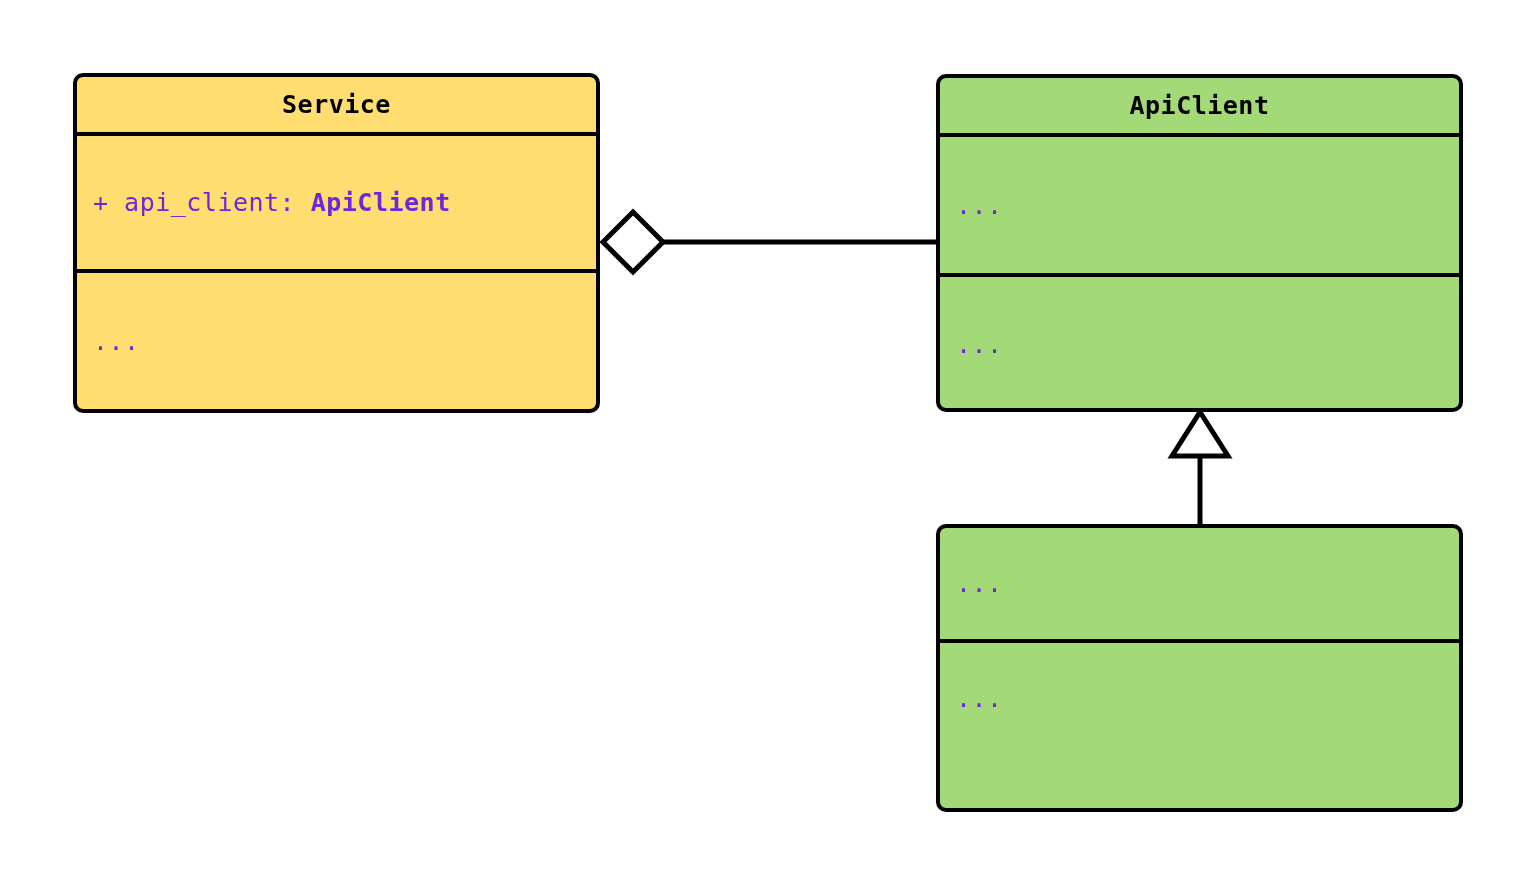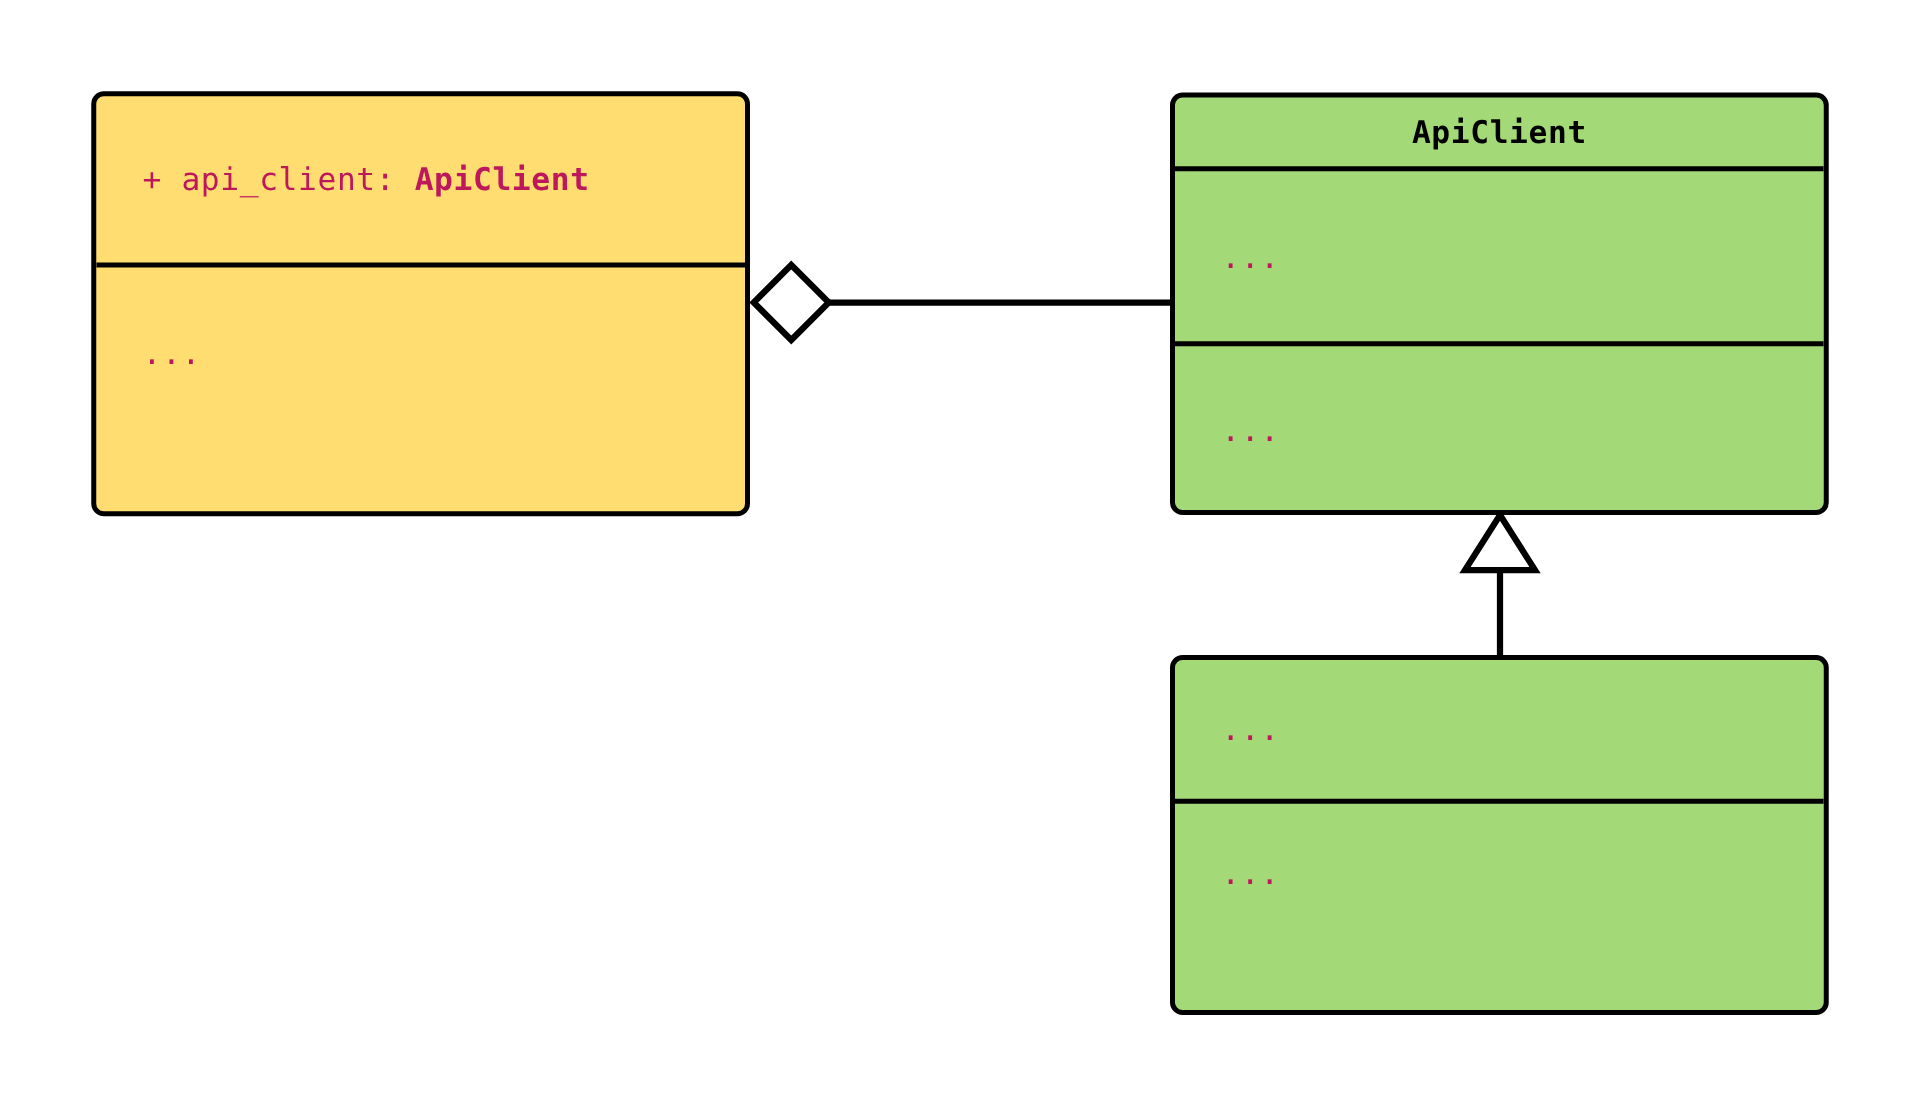--- a/index.html
+++ b/index.html
@@ -48,23 +48,23 @@
     display: flex;
     align-items: center;
     justify-content: center;
     border-bottom: 4px solid #000000;
   }
   .uml-compartment {
     box-sizing: border-box;
     width: 100%;
     display: flex;
     align-items: center;
-    padding-left: 37px;
+    padding-left: 16px;
     font-size: 25px;
-    color: #be185d;
+    color: #6d28d9;
     letter-spacing: 0.5px;
   }
   .uml-compartment.divider-top {
     border-top: 4px solid #000000;
   }
   .attr-type {
     font-weight: bold;
   }
   .attr-line {
     white-space: pre;
@@ -115,20 +115,21 @@
       <polygon points="603,242 633,212 663,242 633,272" fill="#ffffff" stroke="#000000" stroke-width="5" stroke-linejoin="miter"></polygon>
     </g>
 
     <g>
       <line x1="1200" y1="524" x2="1200" y2="455" stroke="#000000" stroke-width="5"></line>
       <polygon points="1200,412 1228,456 1172,456" fill="#ffffff" stroke="#000000" stroke-width="5" stroke-linejoin="miter"></polygon>
     </g>
   </svg>
 
   <div class="uml-class fill-yellow" id="class-service">
+    <div class="uml-title">Service</div>
     <div class="uml-compartment compartment-attrs">
       <span class="attr-line"><span>+ api_client: </span><span class="attr-type">ApiClient</span></span>
     </div>
     <div class="uml-compartment compartment-ops divider-top">
       <span>...</span>
     </div>
   </div>
 
   <div class="uml-class fill-green" id="class-apiclient">
     <div class="uml-title">ApiClient</div>

